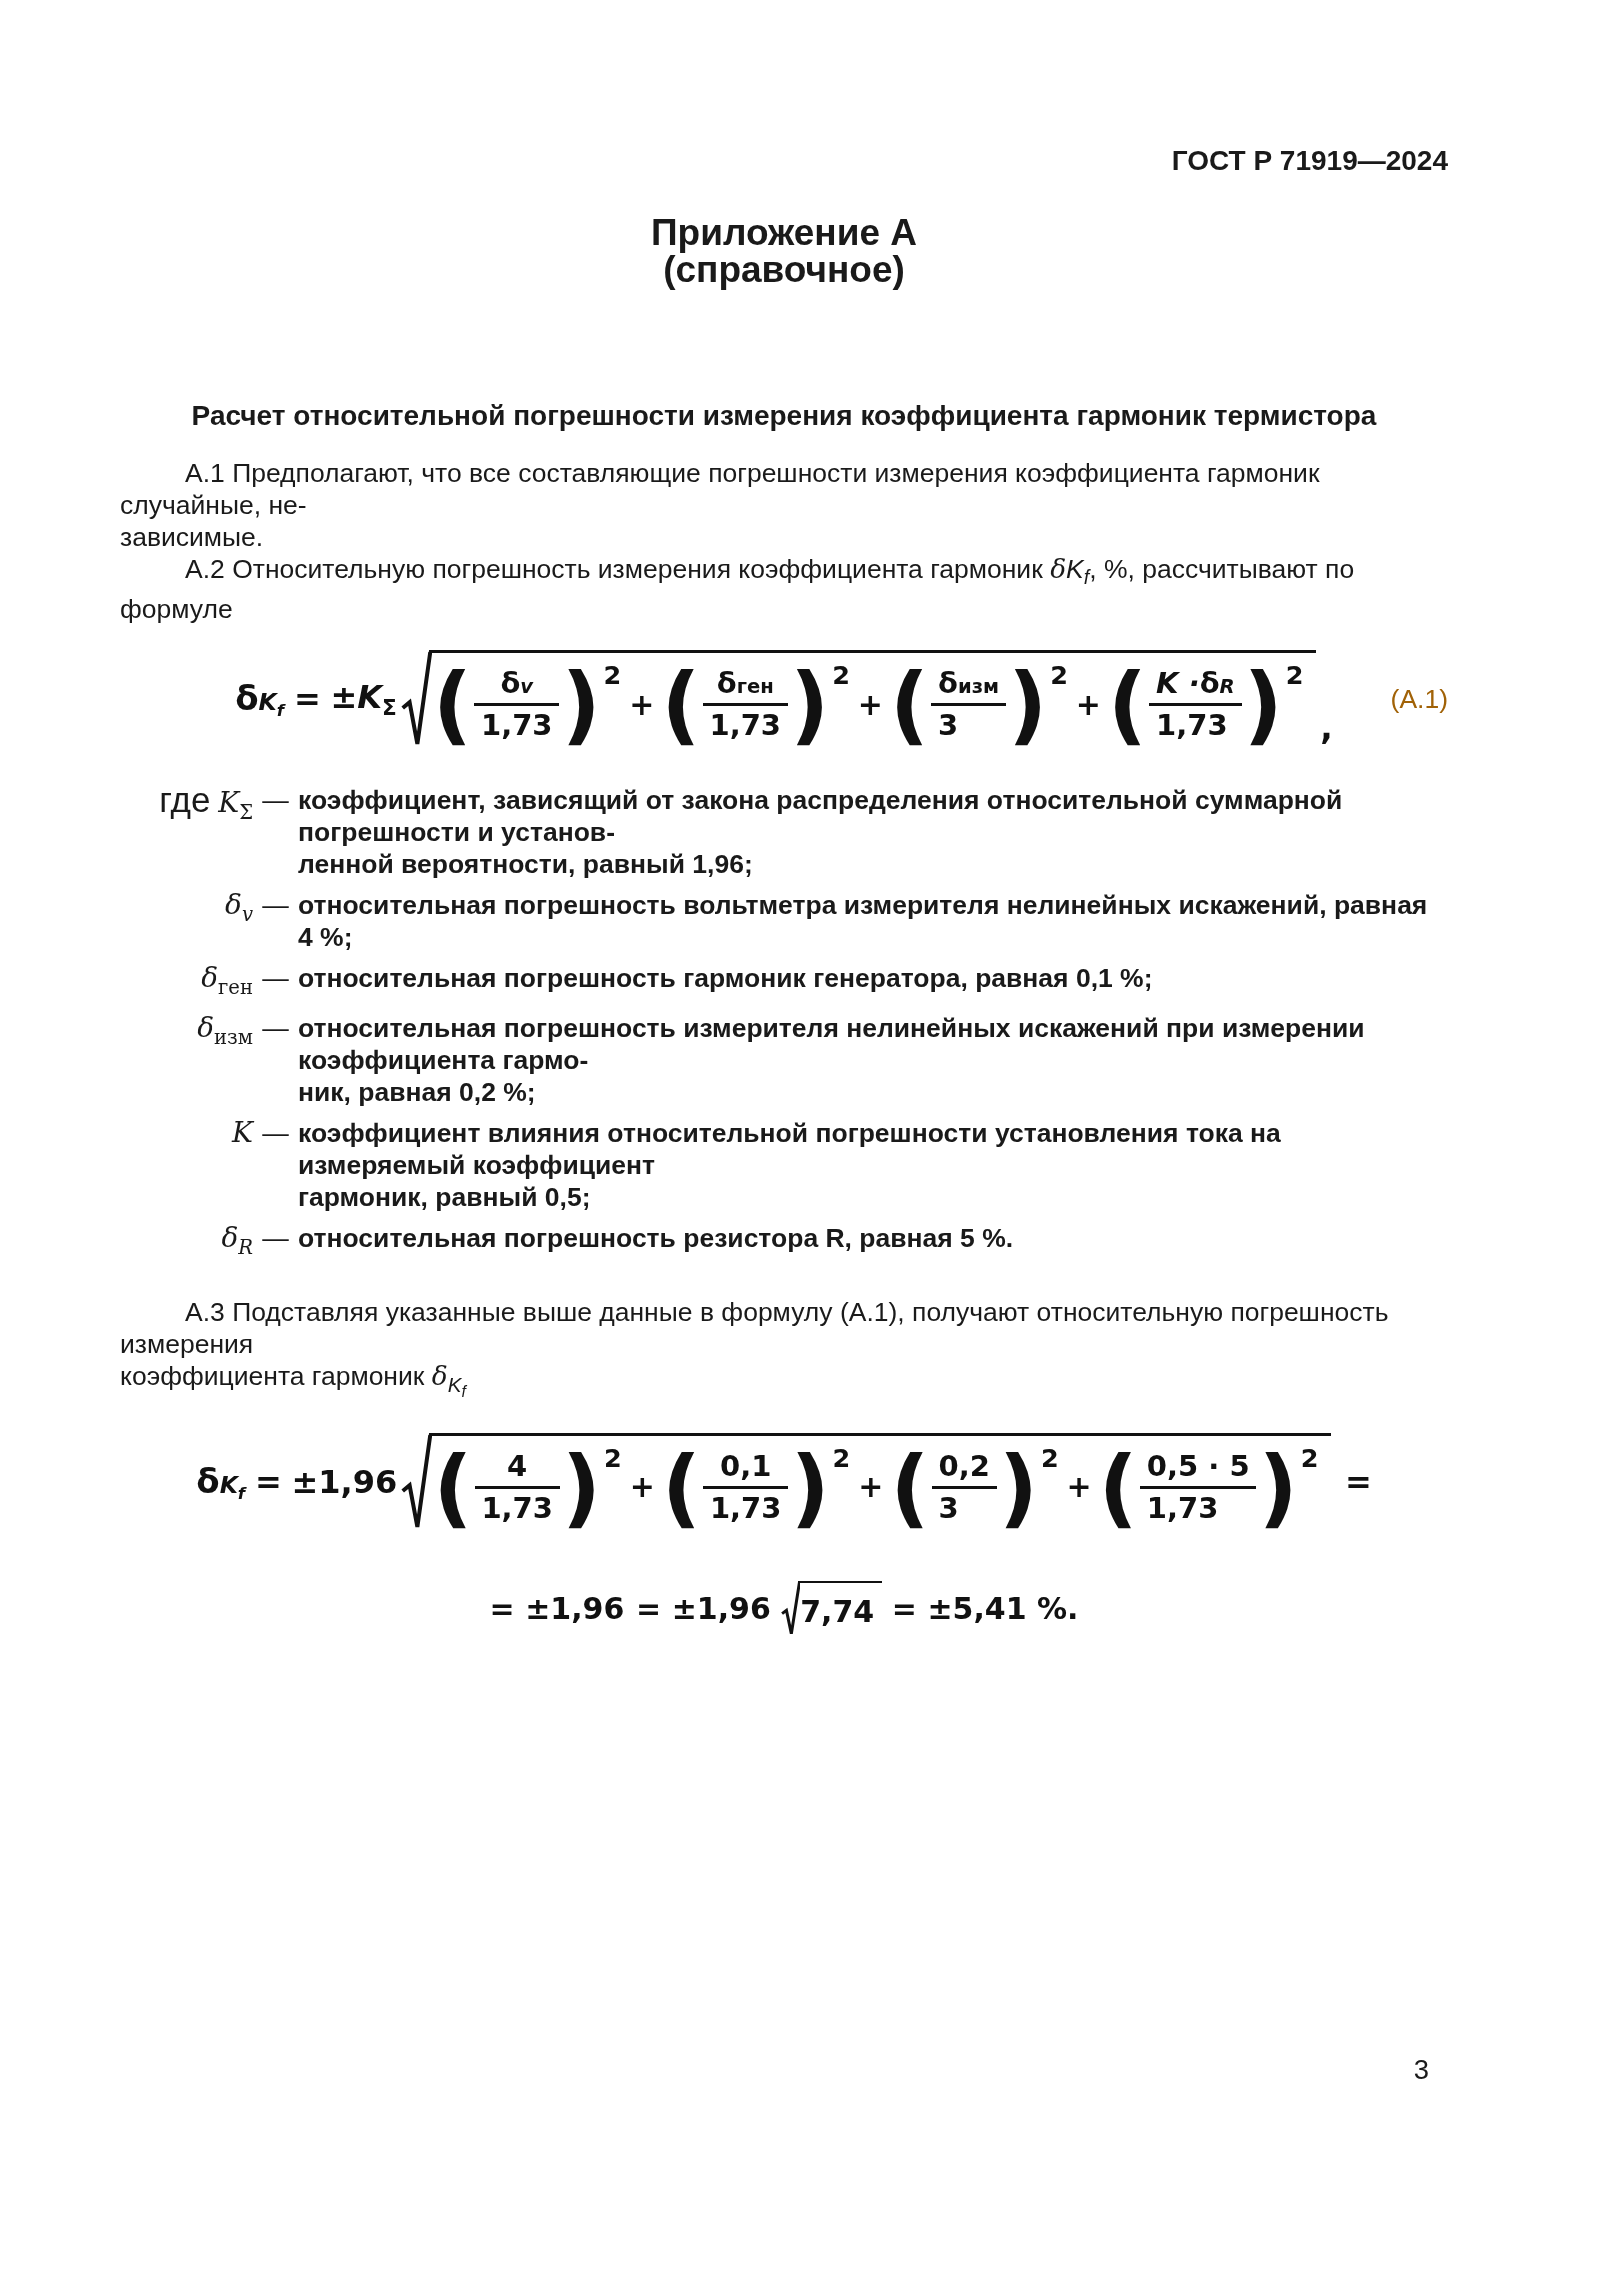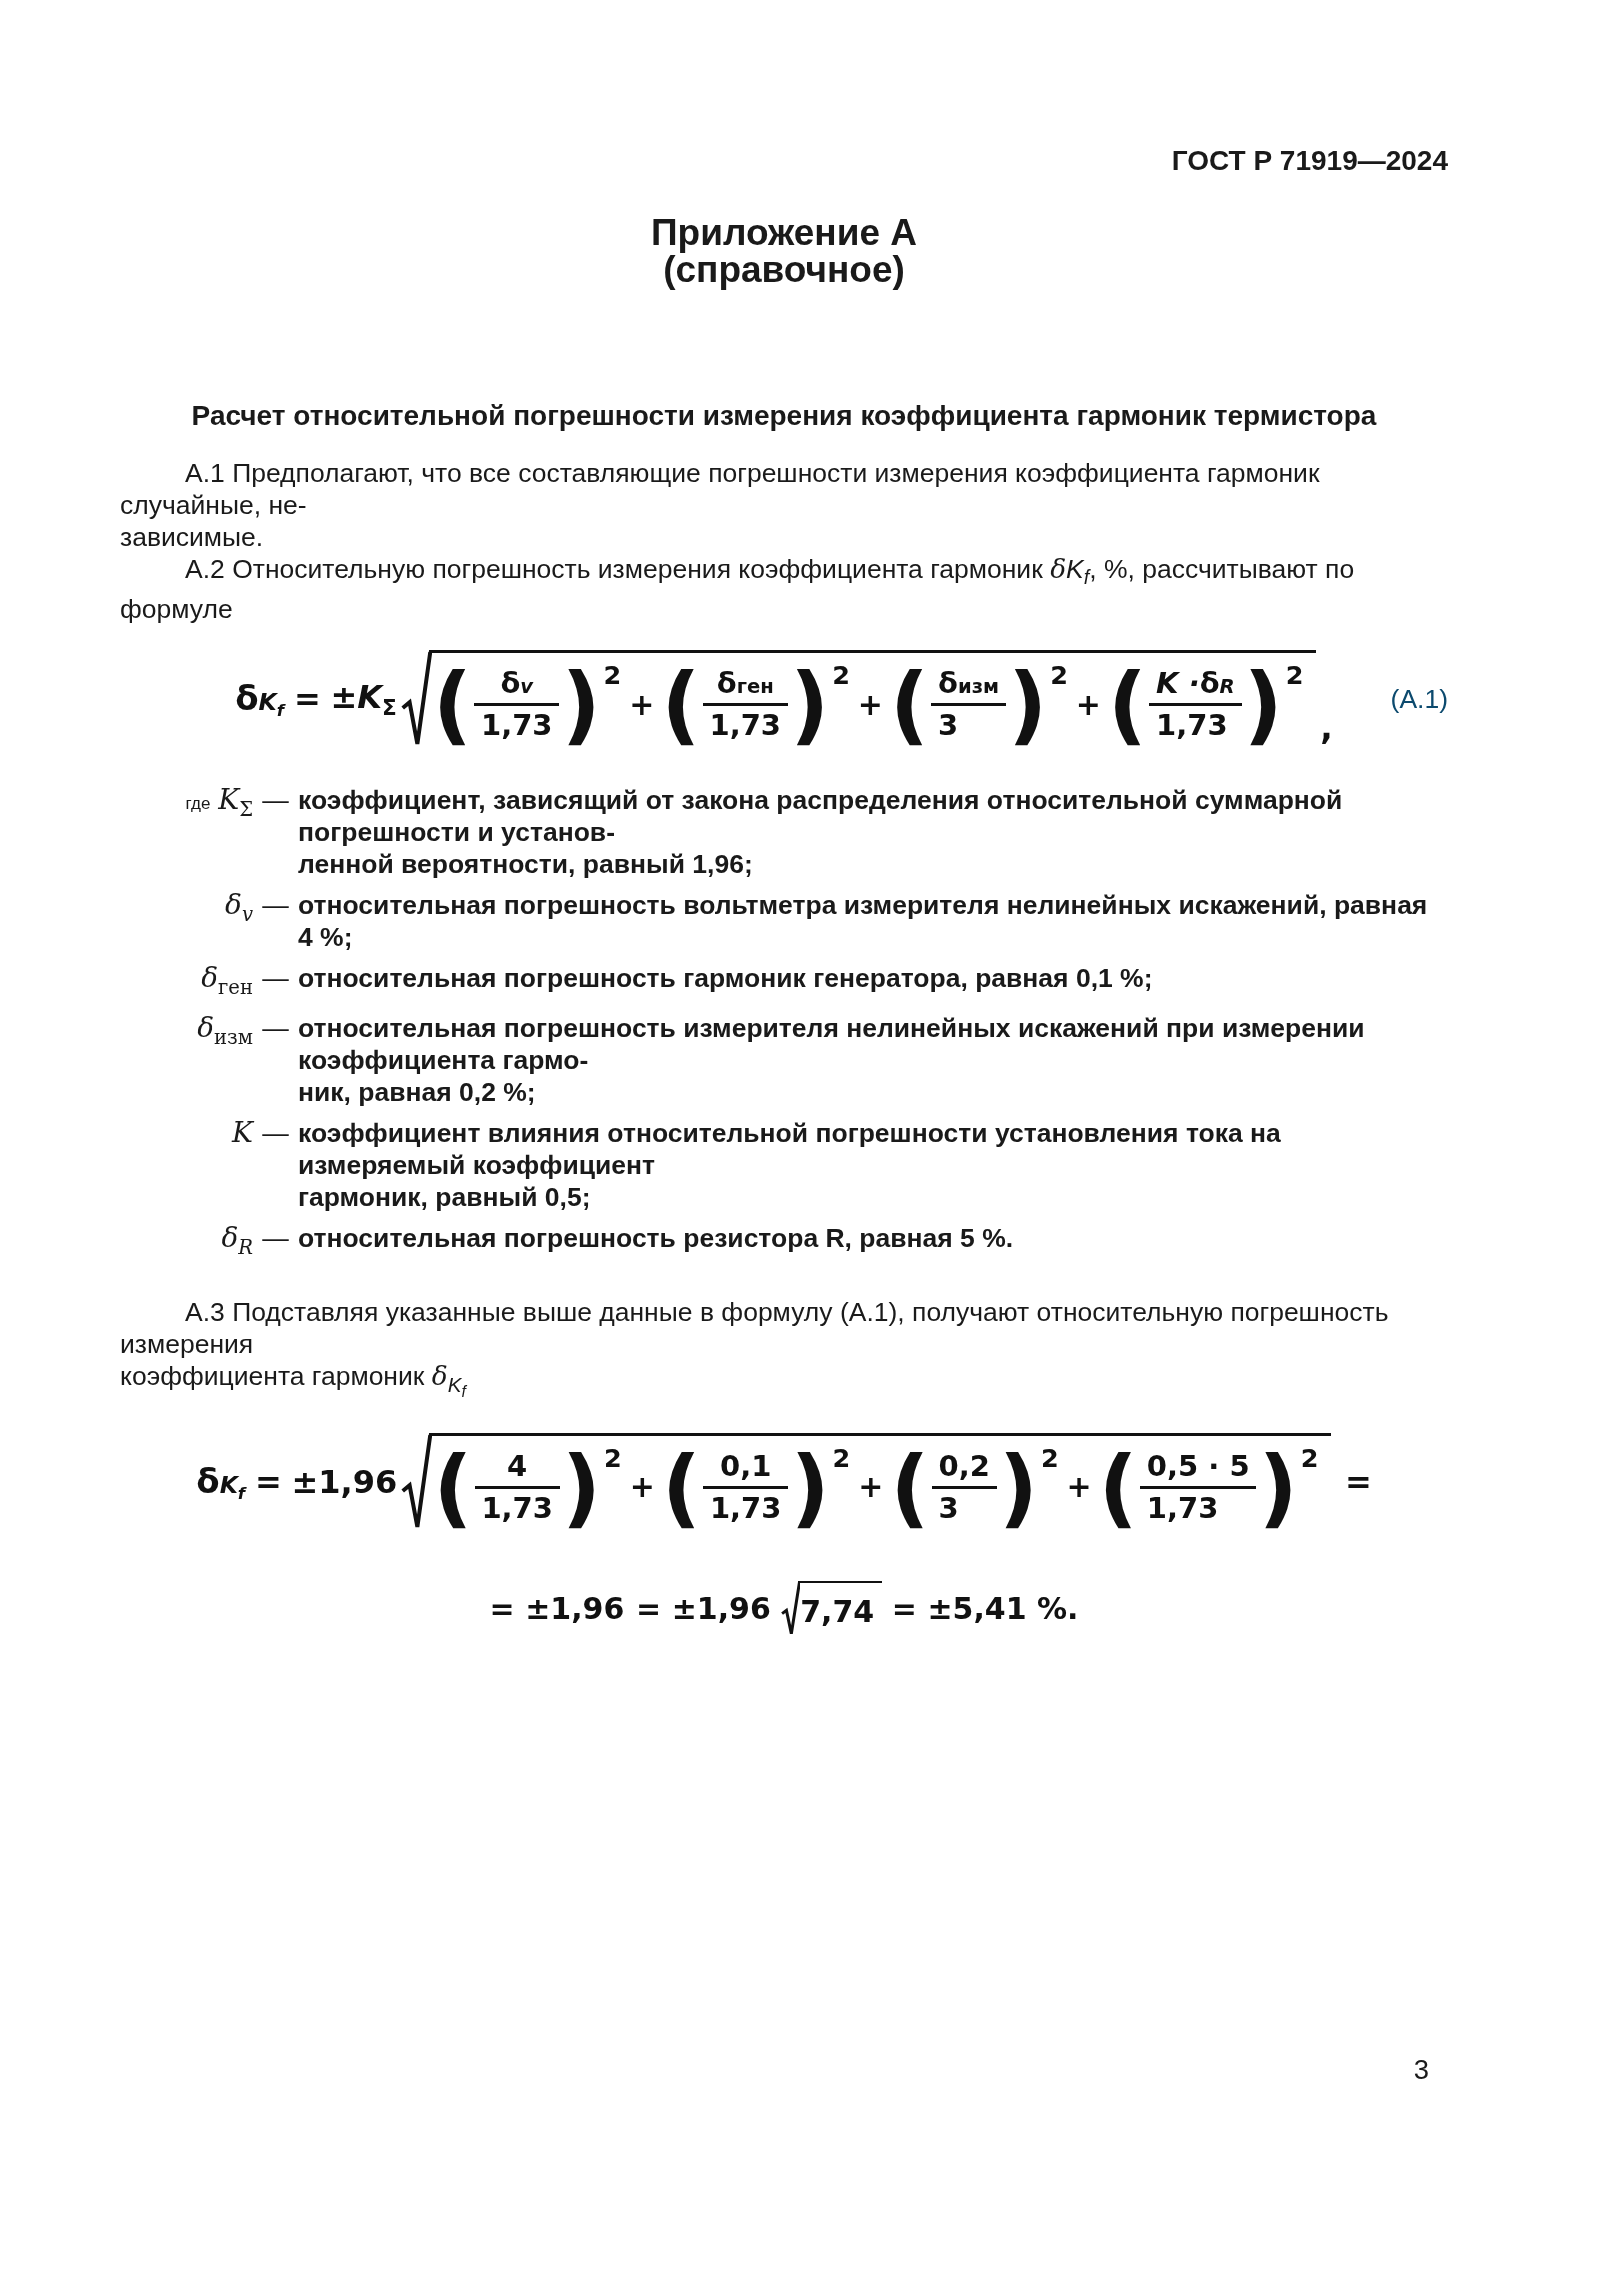--- a/index.html
+++ b/index.html
@@ -67,37 +67,37 @@
   .frac .den { align-self:stretch; border-top:3.9px solid #111; padding:2px 6.9px 0; }
   .nsub { font-size:19.6px; font-style:normal; }
   .nsub.lat { font-style:italic; }
   .npre { font-style:italic; }
   .pow { font-size:25.5px; align-self:flex-start; margin:0 1px 0 2.9px; line-height:1; position:relative; top:2px; }
   .fplus { font-size:30px; margin:0 6.9px; }
   .fcomma { font-size:33px; transform:translateY(29px); margin-left:3.9px; }
   .ftail { font-size:32px; margin-left:13.7px; }
   .flabel {
     position:absolute; right:0; top:50%; transform:translateY(-50%);
-    font-family:"Liberation Sans", sans-serif; font-weight:normal; font-size:26.5px; color:#0c4a6e;
+    font-family:"Liberation Sans", sans-serif; font-weight:normal; font-size:26.5px; color:#a16207;
   }
 
   
   .sqrt.small { margin:0 3.9px; }
   .sqrt.small .rad { width:19.6px; }
   .sqrt.small .radicand { border-top:2.9px solid #111; padding:4.9px 7.8px 1px 2px; margin-left:-2px; }
   .f3seg { margin:0 5.9px; }
 
   
   .defs { margin-top:35px; }
   .def-row { display:grid; grid-template-columns:133px 45px 1fr; margin-bottom:8.8px; }
   .def-term {
     text-align:right; white-space:nowrap;
     font-family:"DejaVu Serif", serif; font-style:italic; font-size:28px; line-height:32px;
   }
-  .def-term .where { font-family:"Liberation Sans", sans-serif; font-style:normal; font-size:17px; margin-right:7.8px; }
+  .def-term .where { font-family:"Liberation Sans", sans-serif; font-style:normal; font-size:35px; margin-right:7.8px; }
   .def-term sub { font-size:19.6px; font-style:normal; }
   .def-term sub.lat { font-style:italic; }
   .def-dash { text-align:center; line-height:32px; }
   .def-desc { line-height:32px;font-weight:bold; }
   .dl:empty { display:none; }
 
   
   .page-num { position:absolute; top:2054px; right:192px; font-size:27.4px; }
 </style>
 </head>

